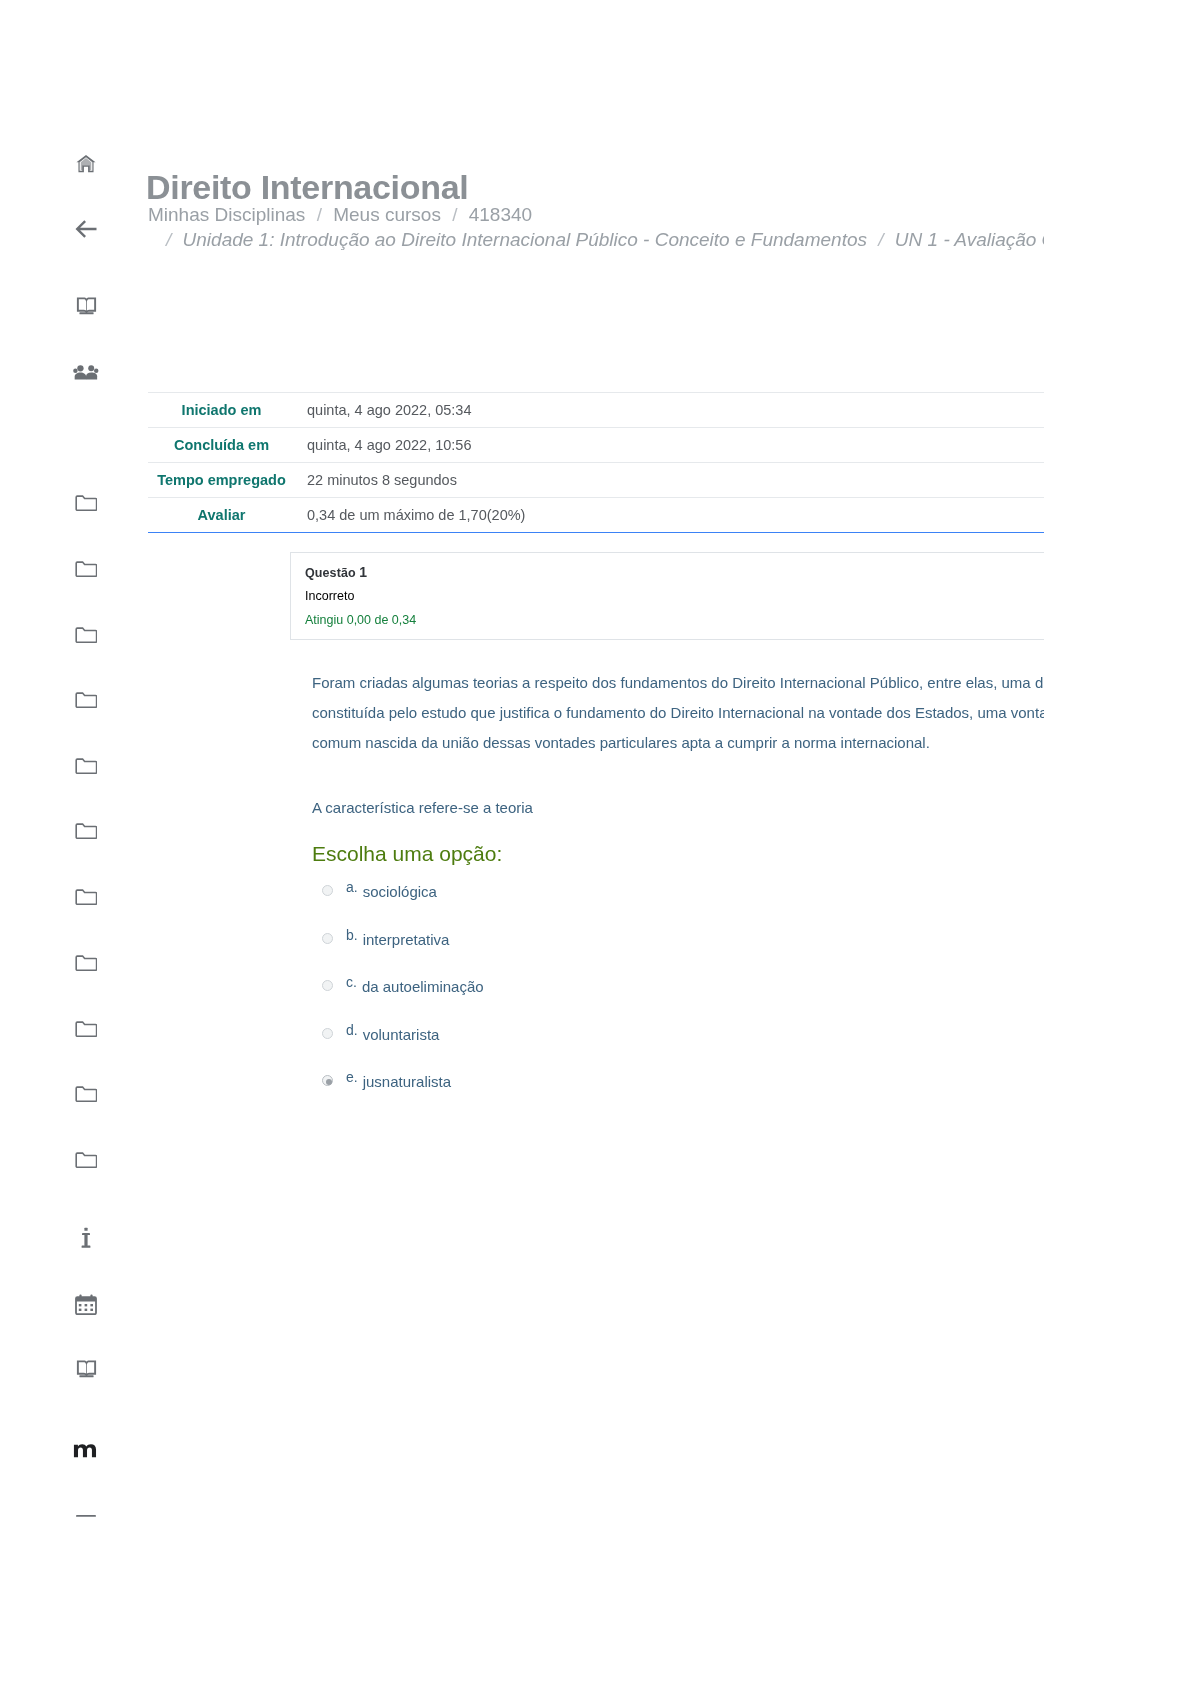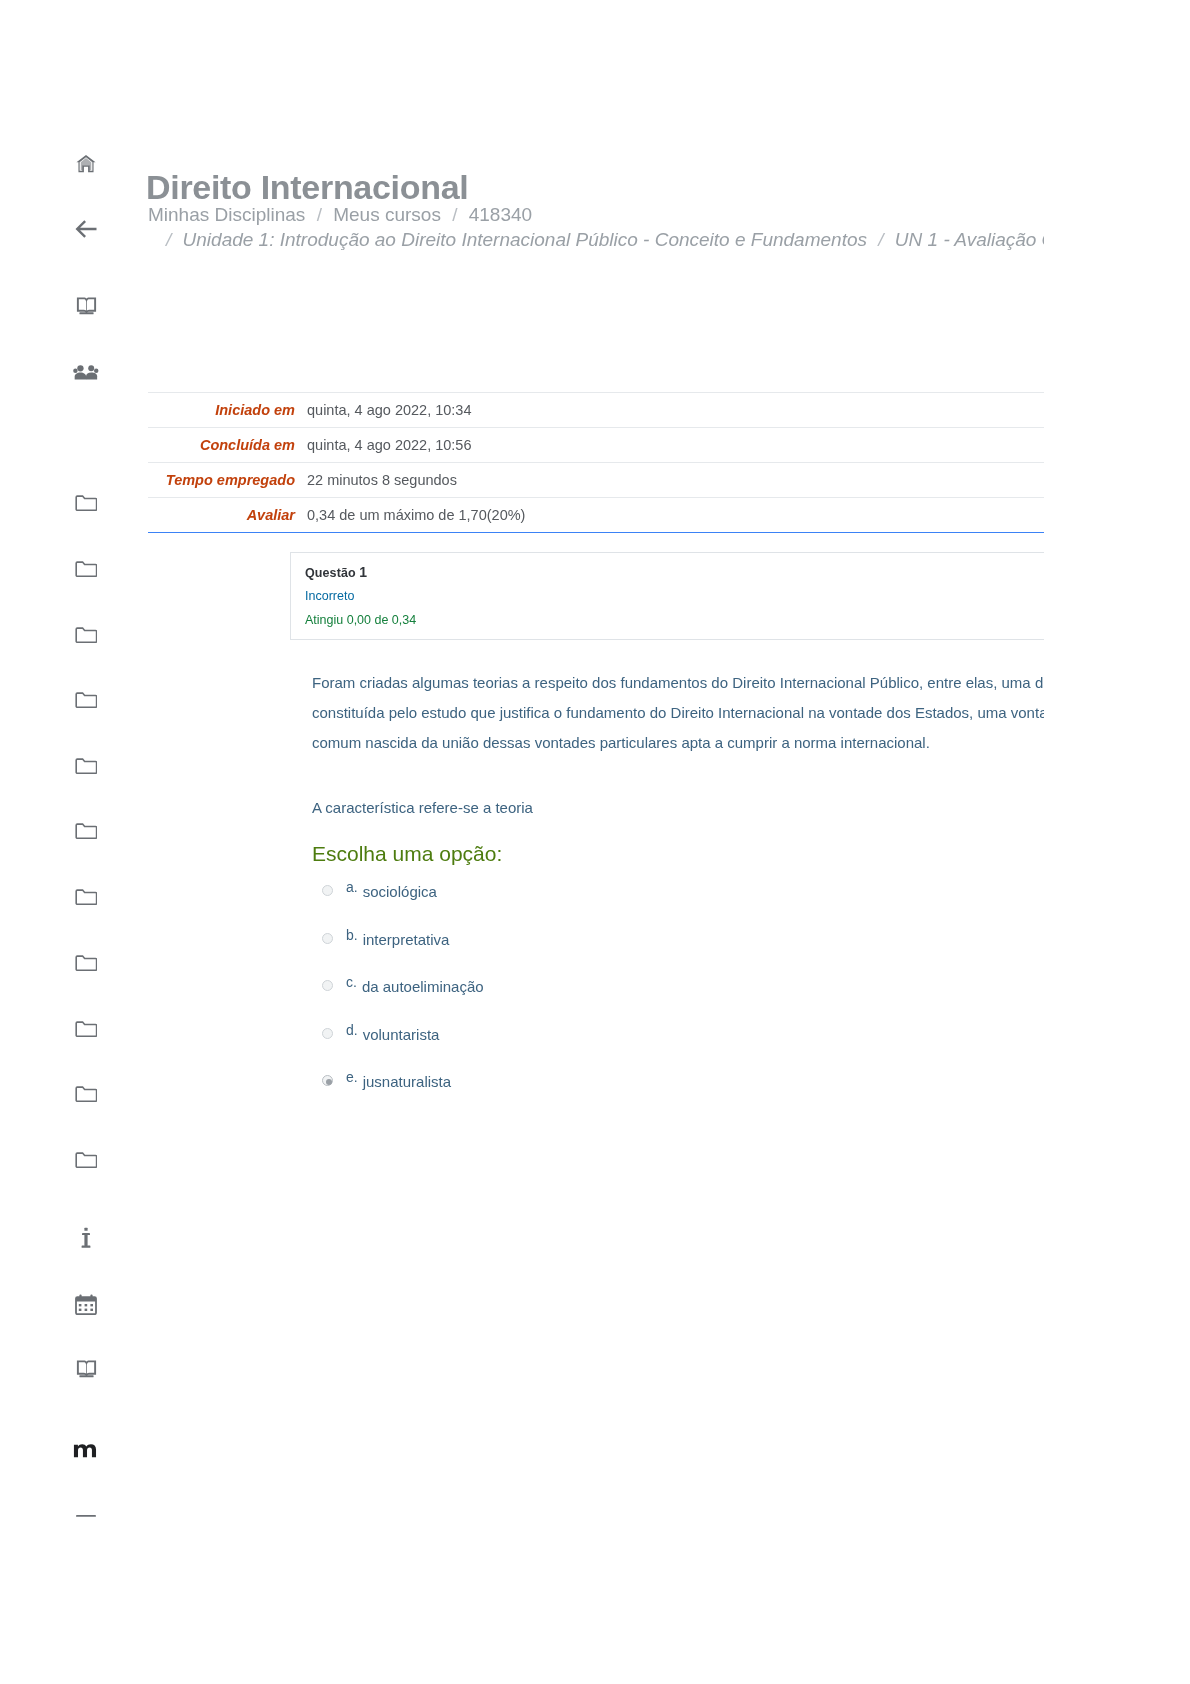--- a/index.html
+++ b/index.html
@@ -67,27 +67,25 @@
     position: absolute;
     left: 18px; top: 392px;
     width: 1014px;
     border-collapse: collapse;
     font-size: 14.5px;
   }
   .summary tr { border-top: 1px solid #e6e9ec; }
   .summary tr:last-child { border-bottom: 1px solid #3b82f6; margin-top: 16px; }
   .summary th {
     width: 159px;
-    text-align: right;
     vertical-align: top;
     font-weight: 700;
-    color: #c2410c;
+    color: #0f766e;
     padding: 6px 12px 6px 0;
     line-height: 22px;
-    font-style: italic;
   }
   .summary td {
     text-align: left;
     vertical-align: top;
     color: #55595e;
     padding: 6px 0 6px 0;
     line-height: 22px;
   }
 
   
@@ -103,21 +101,21 @@
   .qbox .qnum {
     font-size: 12.5px;
     font-weight: 700;
     color: #31353a;
     margin: 0 0 9px 0;
     letter-spacing: .1px;
   }
   .qbox .qnum .n { font-size: 14px; }
   .qbox .qstate {
     font-size: 12.5px;
-    color: #0369a1;
+    color: #000000;
     margin: 0 0 10px 0;
   }
   .qbox .qmark {
     font-size: 12.5px;
     color: #15803d;
     margin: 0;
   }
 
   
   .qbody {
@@ -353,21 +351,21 @@
         <span>Unidade 1: Introdução ao Direito Internacional Público - Conceito e Fundamentos</span>
         <span class="sep">/</span>
         <span>UN 1 - Avaliação Objetiva</span>
       </div>
     </nav>
 
     <table class="summary">
       <tbody>
         <tr>
           <th>Iniciado em</th>
-          <td>quinta, 4 ago 2022, 10:34</td>
+          <td>quinta, 4 ago 2022, 05:34</td>
         </tr>
         <tr>
           <th>Concluída em</th>
           <td>quinta, 4 ago 2022, 10:56</td>
         </tr>
         <tr>
           <th>Tempo empregado</th>
           <td>22 minutos 8 segundos</td>
         </tr>
         <tr>

